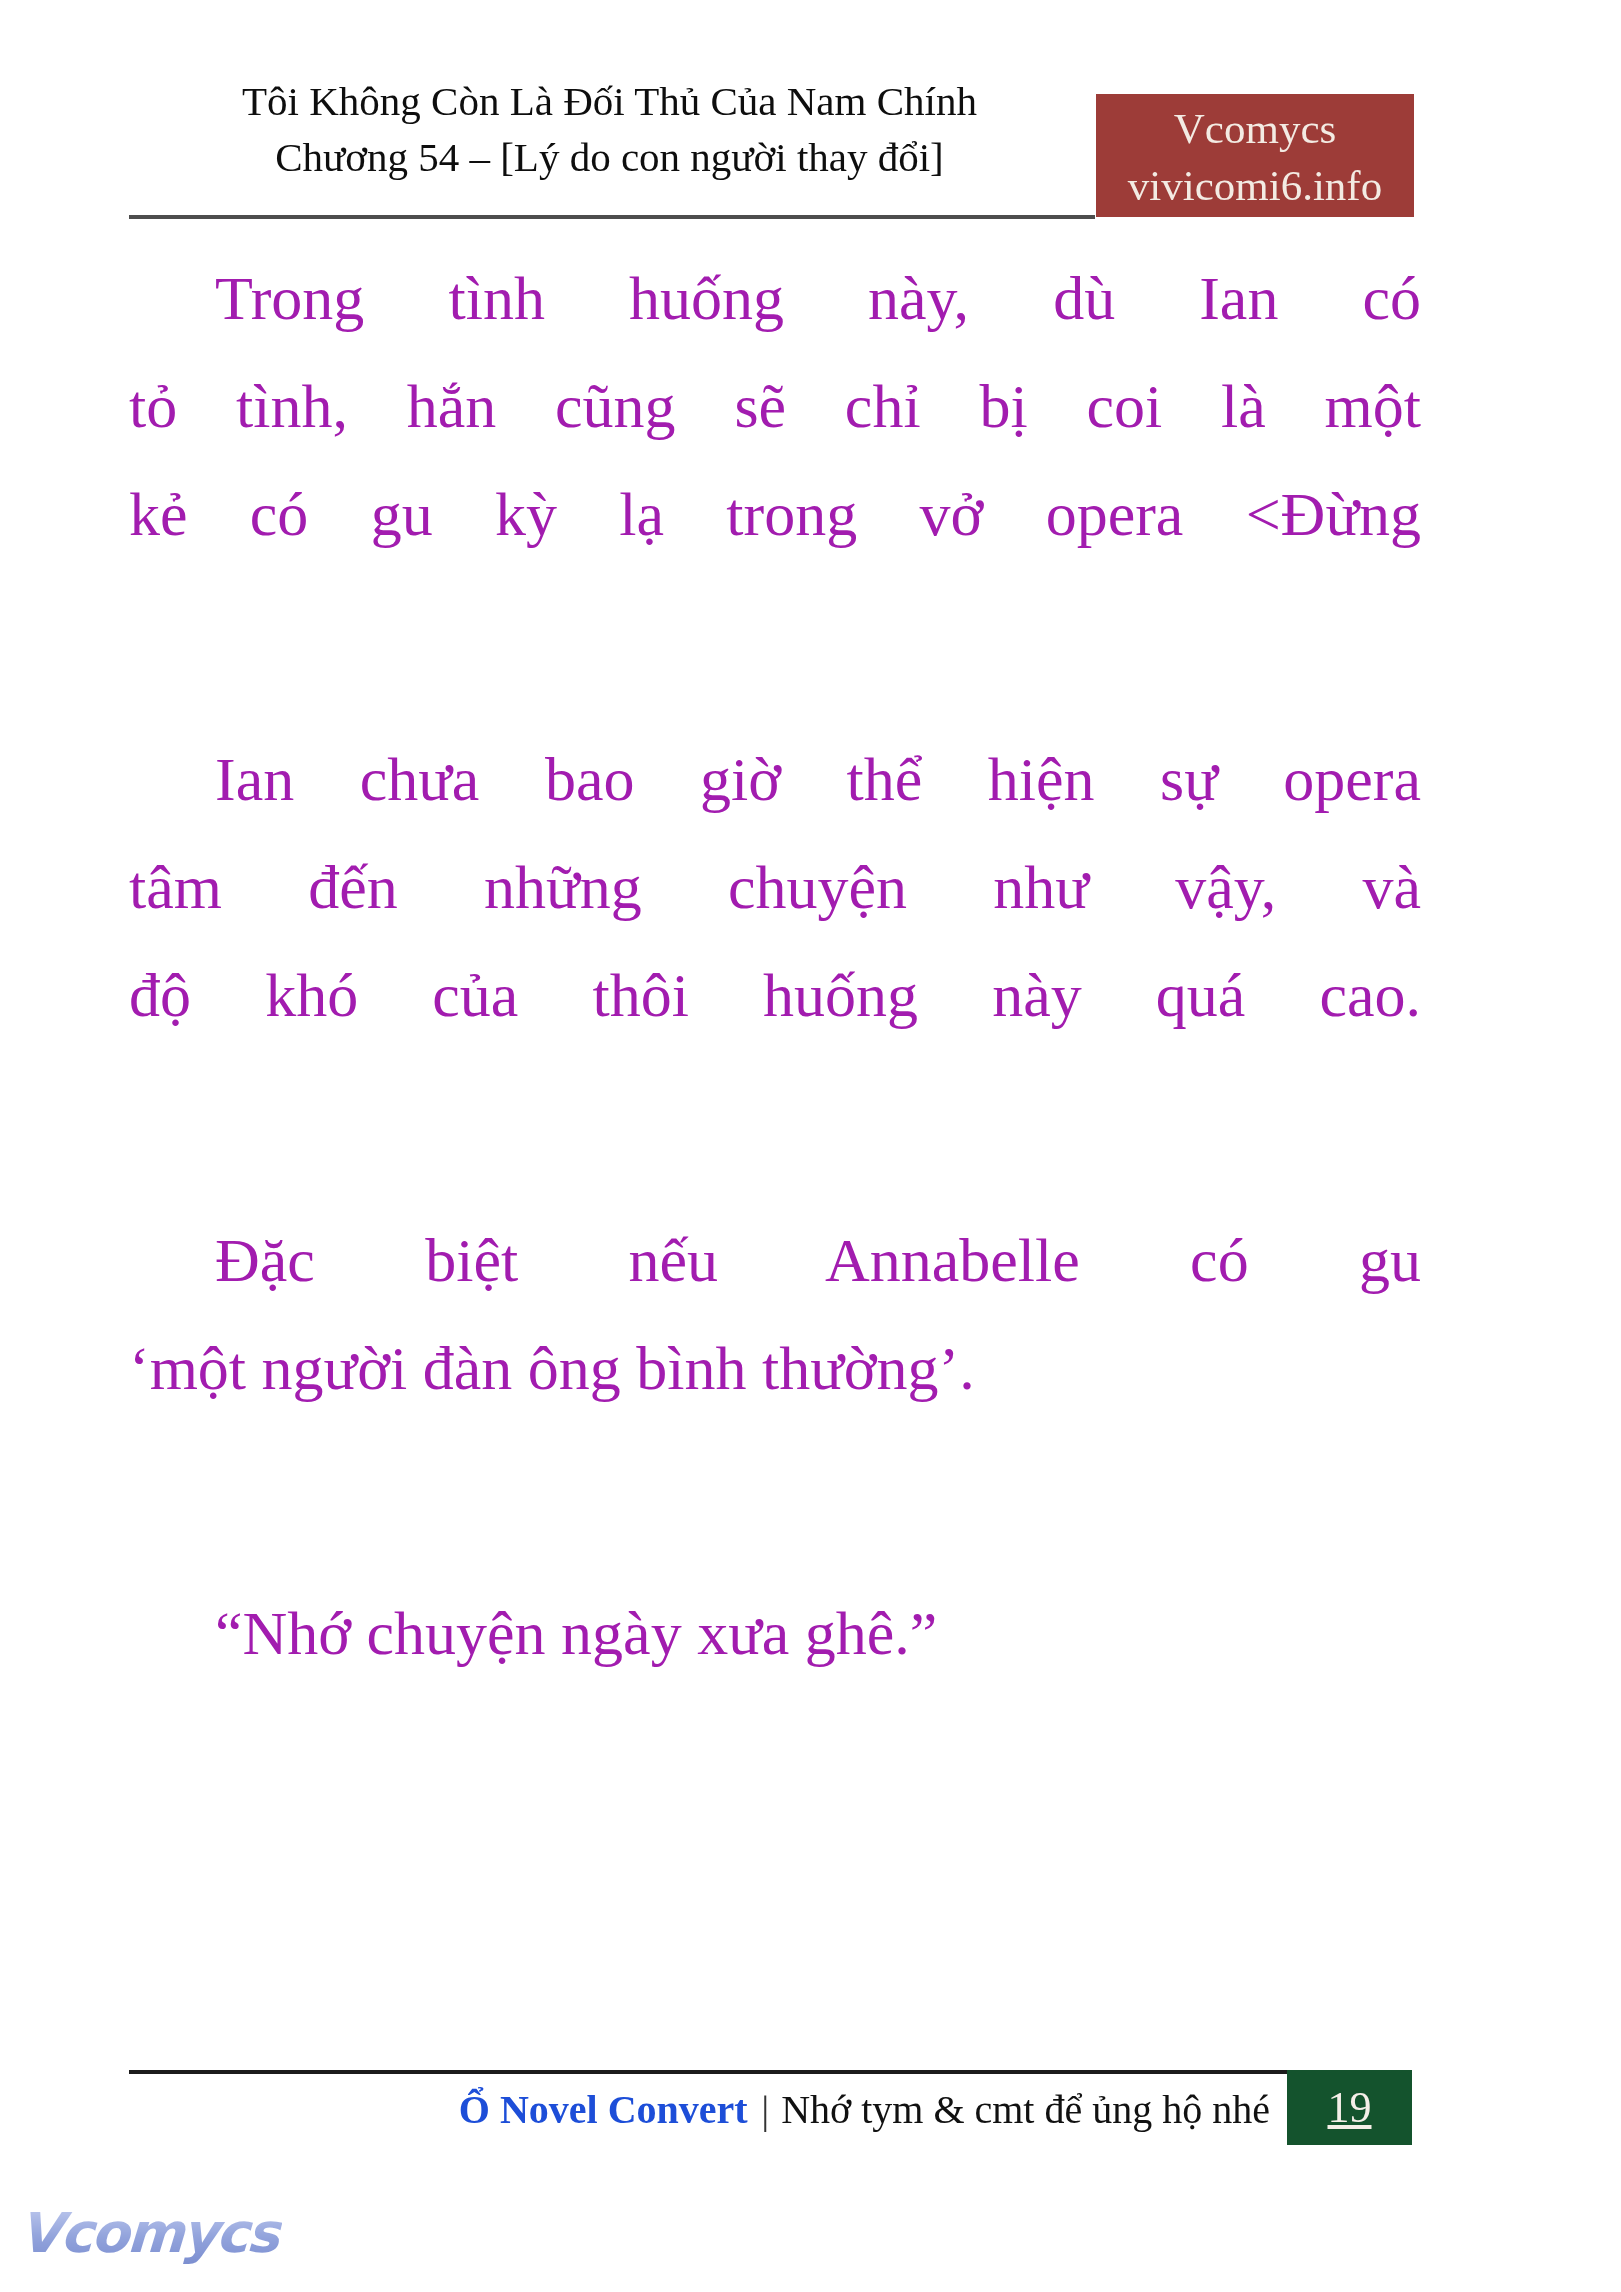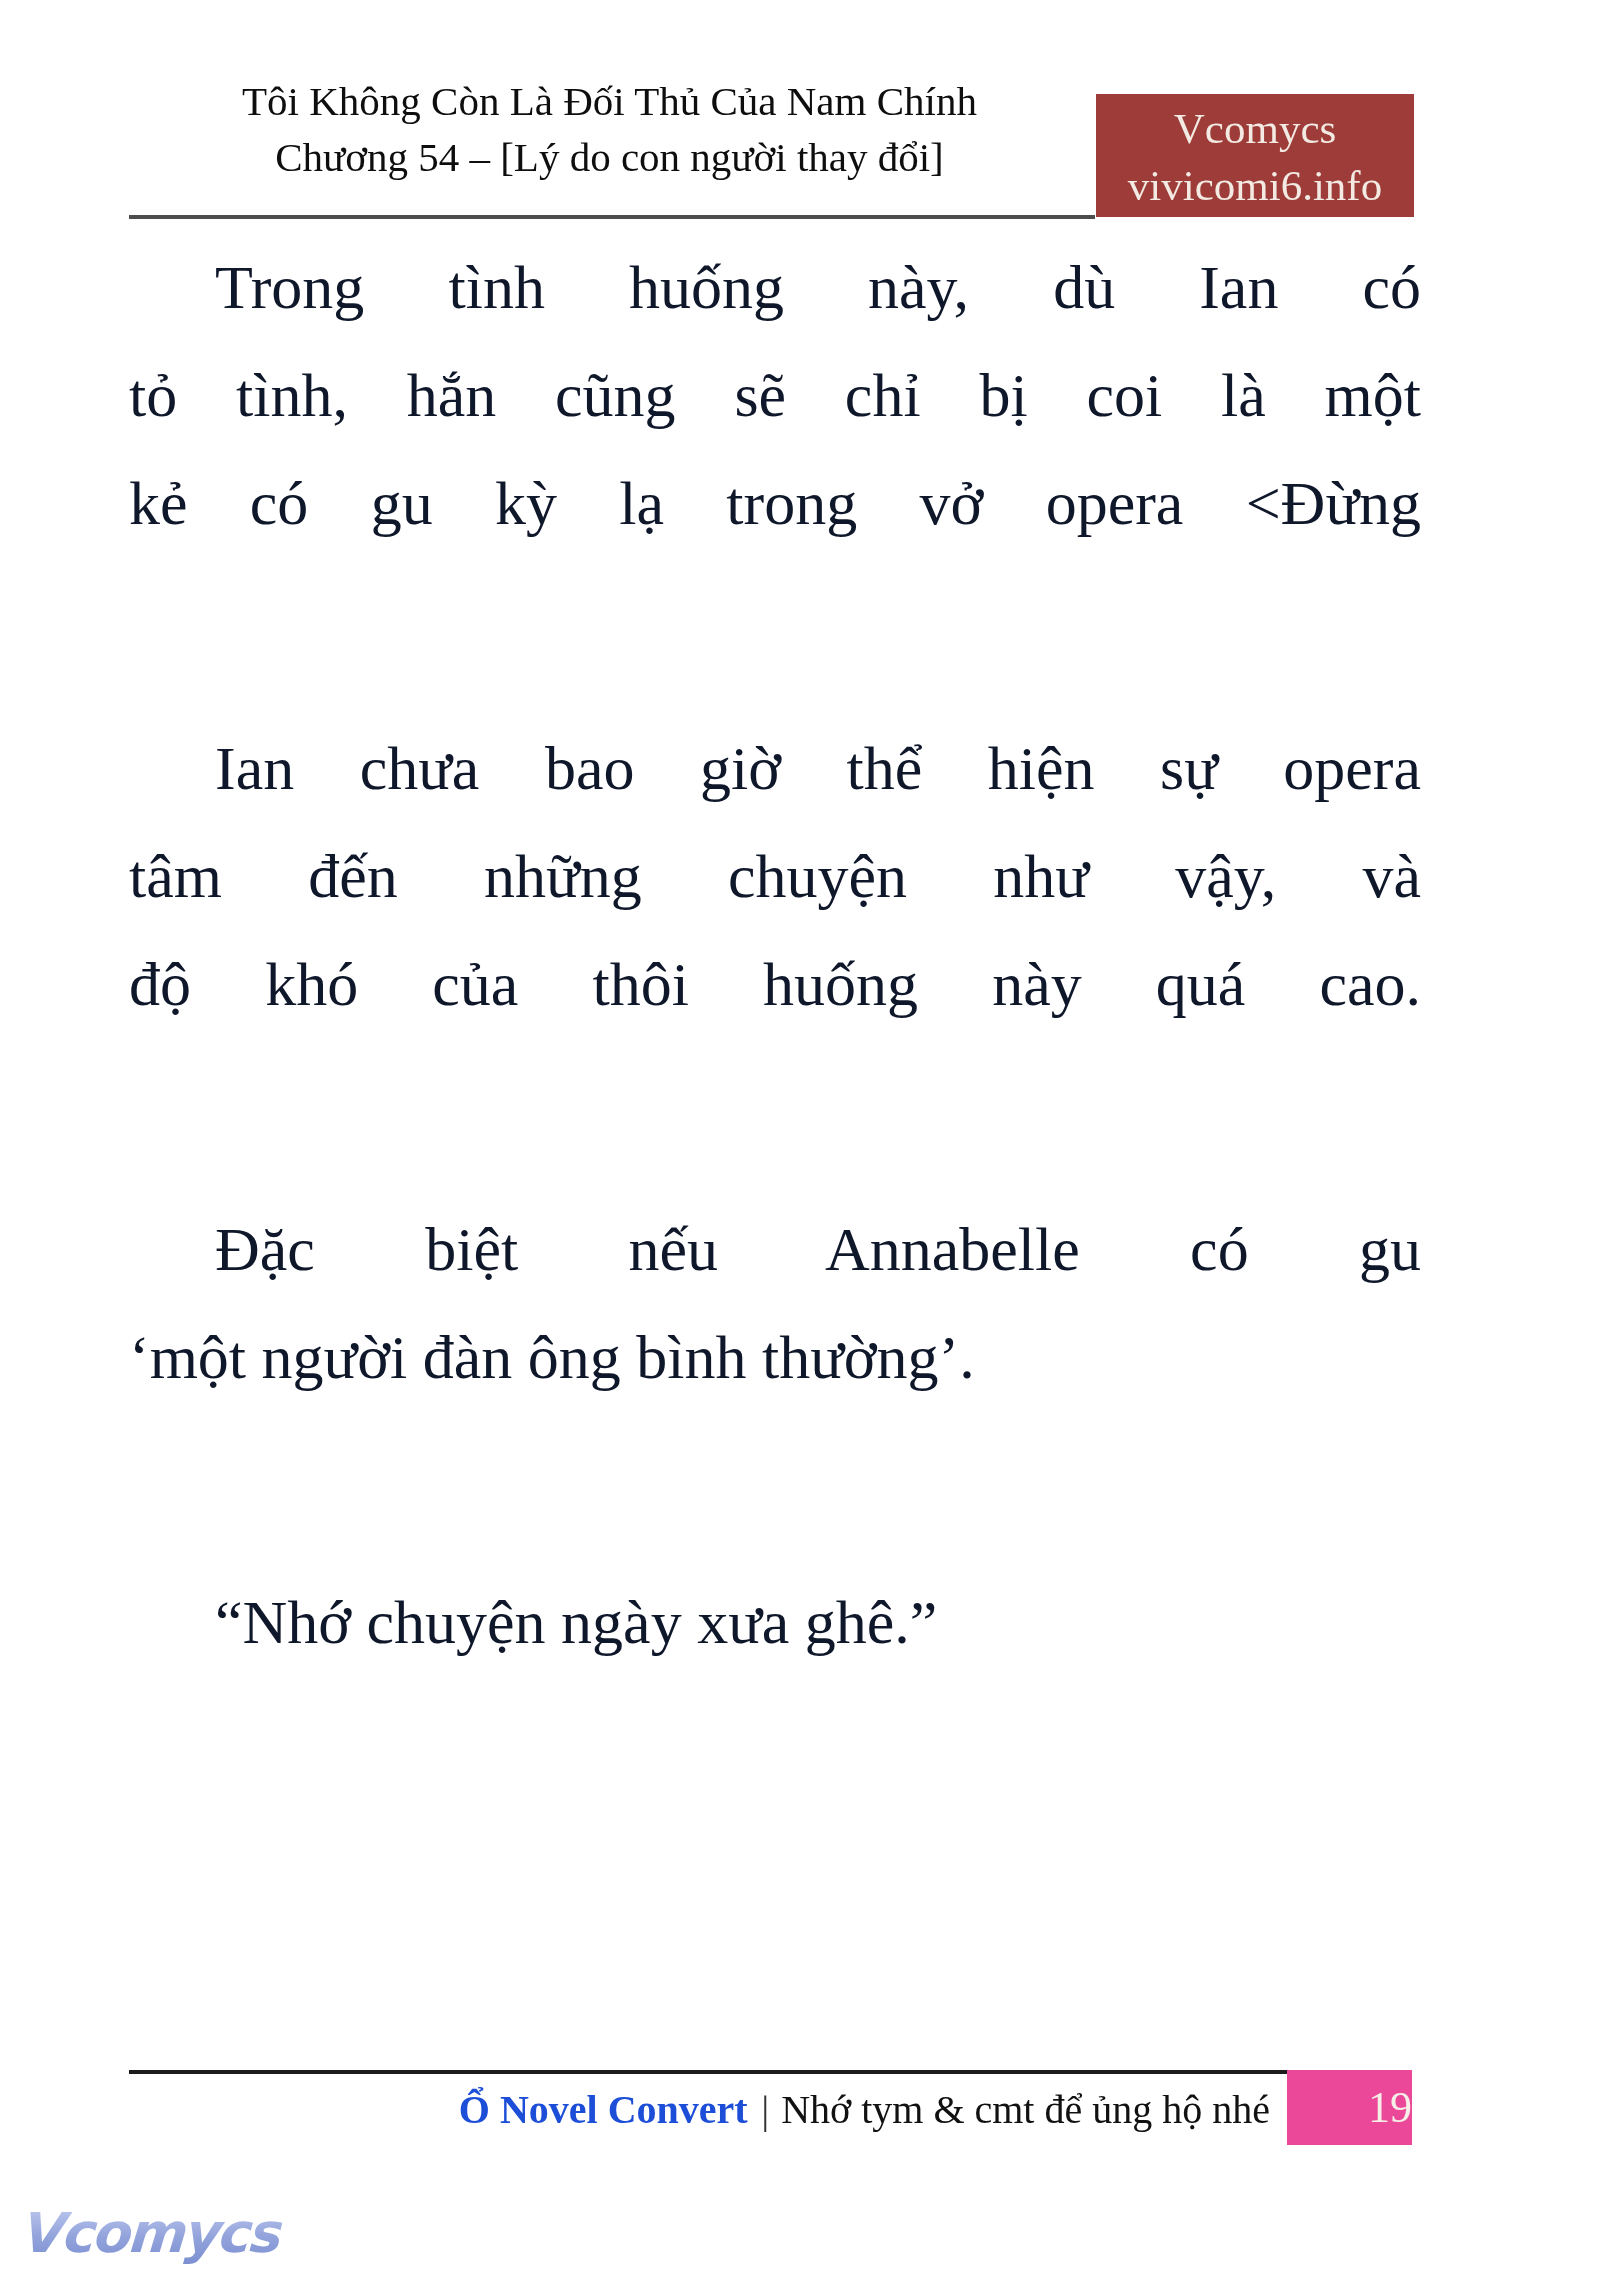--- a/index.html
+++ b/index.html
@@ -24,41 +24,41 @@
   }
   .header-badge{
     position:absolute; left:1096px; top:94px; width:318px; height:123px;
     background:#9d3c38; color:#f3ebe3;
     text-align:center; font-size:43px; line-height:57px;
     padding-top:5.9px; box-sizing:border-box;
   }
 
   
   .body-text{
-    position:absolute; left:129px; top:233px; width:1292px;
-    color:#0f172a; font-size:62px; line-height:108px;
+    position:absolute; left:129px; top:244px; width:1292px;
+    color:#a21caf; font-size:62px; line-height:108px;
   }
   .paragraph{ margin:0 0 157px 0; }
   .bline{ white-space:nowrap; }
   .bline.justify{
     white-space:normal;
     text-align:justify;
     text-align-last:justify;
   }
   .bline.indent{ text-indent:86px; }
 
   
   .footer-rule{
     position:absolute; left:129px; top:2070px; width:1158px; height:3.9px;
     background:#1c1c1c;
   }
   .footer-box{
     position:absolute; left:1287px; top:2070px; width:125px; height:75px;
-    background:#ec4899; color:#f5efe8;
-    text-align:right; font-size:44px; line-height:75px;
+    background:#14532d; color:#f5efe8;
+    text-align:center; font-size:44px; line-height:75px;text-decoration:underline;
   }
   .footer-text{
     position:absolute; top:2080px; right:351px;
     font-size:40px; line-height:59px; white-space:nowrap; color:#111;
   }
   .footer-brand{ font-weight:bold; color:#1d4ed8; }
   .footer-sep{ color:#333; margin:0 11.8px 0 13.7px; font-weight:normal; }
 
   
   .watermark{

